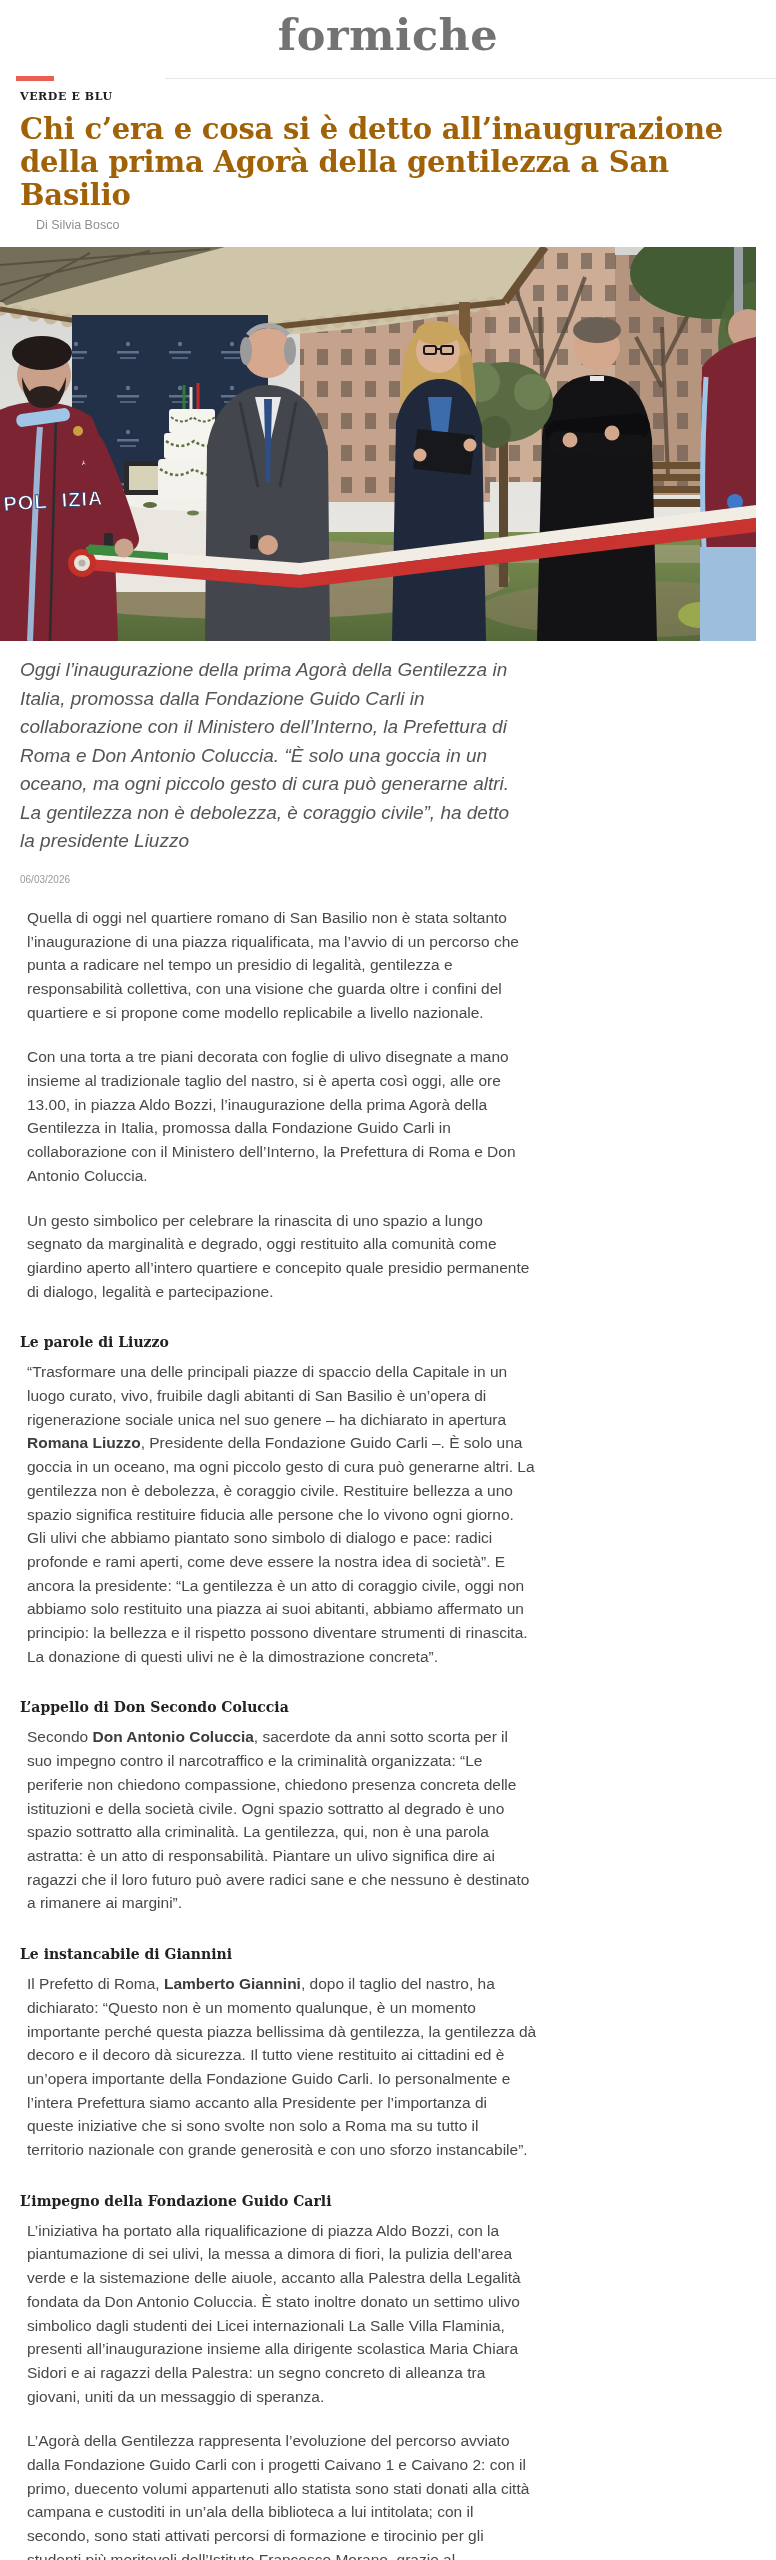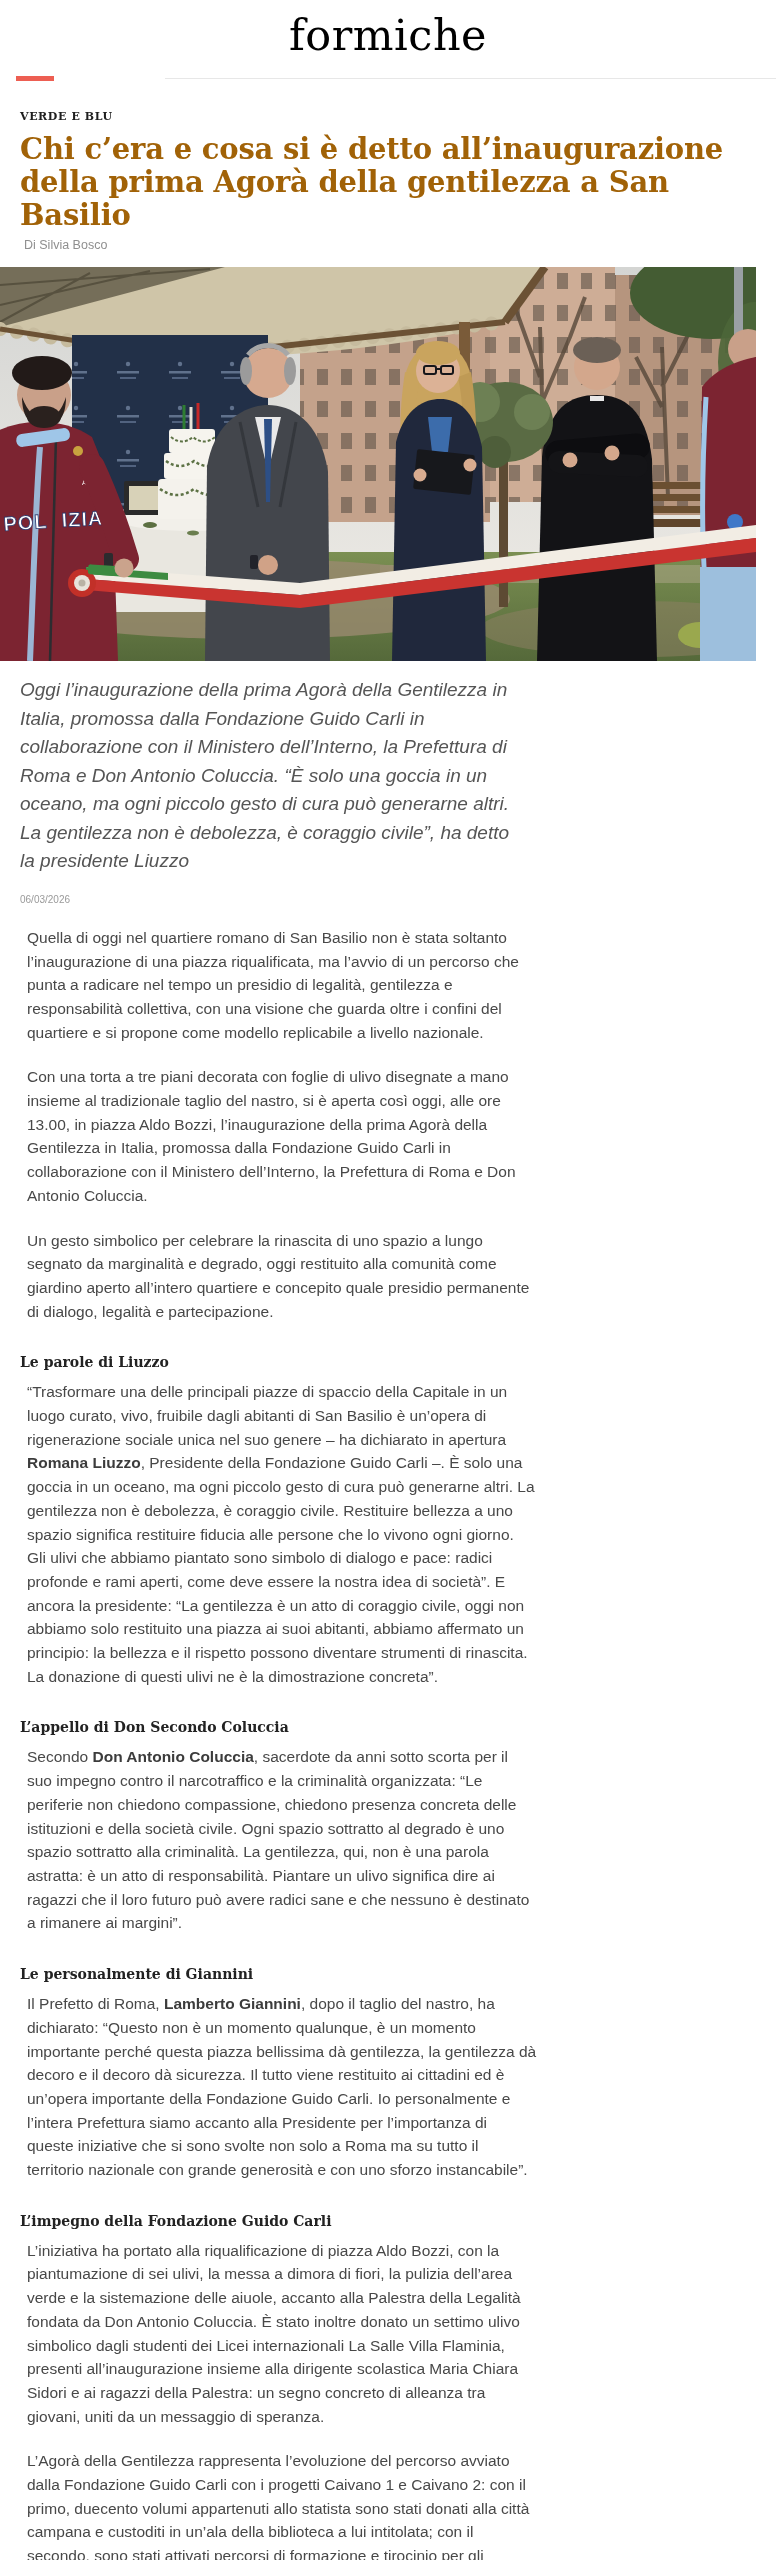--- a/index.html
+++ b/index.html
@@ -1,28 +1,28 @@
 <!DOCTYPE html>
 <html lang="it"><head>
 <meta charset="utf-8">
 <style>
   html,body{margin:0;padding:0;background:#fff;}
   body{font-family:"Liberation Sans",sans-serif;color:#4a4a4a;}
   .page{width:776px;margin:0 auto;padding:0 20px 24px;box-sizing:border-box;position:relative;}
   .site-header{padding-top:6px;}
-  .logo{font-family:"DejaVu Serif","Liberation Serif",serif;font-weight:400;font-size:43px;
-        text-align:center;margin:4px 0 16px;color:#000000;letter-spacing:.5px;}
+  .logo{font-family:"DejaVu Serif","Liberation Serif",serif;font-weight:700;font-size:43px;
+        text-align:center;margin:4px 0 16px;color:#737373;letter-spacing:.5px;}
   .rule-row{position:relative;height:6px;margin-top:12px;}
   .hairline{position:absolute;left:145px;right:-20px;top:2px;border-top:1px solid #e7e7e7;}
   .accent-dash{position:absolute;left:-4px;top:0;width:38px;height:5px;background:#ed5e52;}
   .category{font-family:"DejaVu Serif","Liberation Serif",serif;font-weight:700;font-size:11px;
-            letter-spacing:.6px;color:#1f1f1f;margin:28px 0 0;display:inline-block;text-decoration:none;}
+            letter-spacing:.6px;color:#1f1f1f;margin:8px 0 0;display:inline-block;text-decoration:none;}
   .title{font-family:"DejaVu Serif","Liberation Serif",serif;font-weight:700;font-size:29px;
          line-height:1.13;margin:9px 0 7px;color:#a16207;max-width:745px;letter-spacing:-.2px;}
-  .byline{font-size:12.5px;color:#8f8f8f;margin:0 4px 15px;}
+  .byline{font-size:12.5px;color:#8f8f8f;margin:0 16px 15px;}
   .hero{margin:0 0 0 -20px;width:756px;height:394px;display:block;background:#d8d8d6;overflow:hidden;}
   .hero svg{display:block;}
   .lede{font-style:italic;font-size:19px;line-height:1.5;color:#555;max-width:505px;margin:15px 0 10px;}
   .date{font-size:10px;color:#9a9a9a;margin:18px 0 6px;}
   .body-paragraph{font-size:15.5px;line-height:1.53;max-width:510px;margin:21px 7px;color:#484848;}
   .body-paragraph strong{color:#3c3c3c;}
   .section-heading{font-family:"DejaVu Serif","Liberation Serif",serif;font-weight:700;font-size:14px;
                    color:#222;margin:31px 0 0;max-width:510px;}
   .section-heading + .body-paragraph{margin-top:10px;}
 </style>
@@ -239,21 +239,21 @@
   <div class="date">06/03/2026</div>
 
   <div id="article-body">
       <p class="body-paragraph"><span>Quella di oggi nel quartiere romano di San Basilio non è stata soltanto l’inaugurazione di una piazza riqualificata, ma l’avvio di un percorso che punta a radicare nel tempo un presidio di legalità, gentilezza e responsabilità collettiva, con una visione che guarda oltre i confini del quartiere e si propone come modello replicabile a livello nazionale.</span></p>
       <p class="body-paragraph"><span>Con una torta a tre piani decorata con foglie di ulivo disegnate a mano insieme al tradizionale taglio del nastro, si è aperta così oggi, alle ore 13.00, in piazza Aldo Bozzi, l’inaugurazione della prima Agorà della Gentilezza in Italia, promossa dalla Fondazione Guido Carli in collaborazione con il Ministero dell’Interno, la Prefettura di Roma e Don Antonio Coluccia.</span></p>
       <p class="body-paragraph"><span>Un gesto simbolico per celebrare la rinascita di uno spazio a lungo segnato da marginalità e degrado, oggi restituito alla comunità come giardino aperto all’intero quartiere e concepito quale presidio permanente di dialogo, legalità e partecipazione.</span></p>
       <h2 class="section-heading"><span>Le parole di Liuzzo</span></h2>
       <p class="body-paragraph"><span>“Trasformare una delle principali piazze di spaccio della Capitale in un luogo curato, vivo, fruibile dagli abitanti di San Basilio è un’opera di rigenerazione sociale unica nel suo genere – ha dichiarato in apertura </span><strong>Romana Liuzzo</strong><span>, Presidente della Fondazione Guido Carli –. È solo una goccia in un oceano, ma ogni piccolo gesto di cura può generarne altri. La gentilezza non è debolezza, è coraggio civile. Restituire bellezza a uno spazio significa restituire fiducia alle persone che lo vivono ogni giorno. Gli ulivi che abbiamo piantato sono simbolo di dialogo e pace: radici profonde e rami aperti, come deve essere la nostra idea di società”. E ancora la presidente: “La gentilezza è un atto di coraggio civile, oggi non abbiamo solo restituito una piazza ai suoi abitanti, abbiamo affermato un principio: la bellezza e il rispetto possono diventare strumenti di rinascita. La donazione di questi ulivi ne è la dimostrazione concreta”.</span></p>
       <h2 class="section-heading"><span>L’appello di Don Secondo Coluccia</span></h2>
       <p class="body-paragraph"><span>Secondo </span><strong>Don Antonio Coluccia</strong><span>, sacerdote da anni sotto scorta per il suo impegno contro il narcotraffico e la criminalità organizzata: “Le periferie non chiedono compassione, chiedono presenza concreta delle istituzioni e della società civile. Ogni spazio sottratto al degrado è uno spazio sottratto alla criminalità. La gentilezza, qui, non è una parola astratta: è un atto di responsabilità. Piantare un ulivo significa dire ai ragazzi che il loro futuro può avere radici sane e che nessuno è destinato a rimanere ai margini”.</span></p>
-      <h2 class="section-heading"><span>Le personalmente di Giannini</span></h2>
+      <h2 class="section-heading"><span>Le instancabile di Giannini</span></h2>
       <p class="body-paragraph"><span>Il Prefetto di Roma, </span><strong>Lamberto Giannini</strong><span>, dopo il taglio del nastro, ha dichiarato: “Questo non è un momento qualunque, è un momento importante perché questa piazza bellissima dà gentilezza, la gentilezza dà decoro e il decoro dà sicurezza. Il tutto viene restituito ai cittadini ed è un’opera importante della Fondazione Guido Carli. Io personalmente e l’intera Prefettura siamo accanto alla Presidente per l’importanza di queste iniziative che si sono svolte non solo a Roma ma su tutto il territorio nazionale con grande generosità e con uno sforzo instancabile”.</span></p>
       <h2 class="section-heading"><span>L’impegno della Fondazione Guido Carli</span></h2>
       <p class="body-paragraph"><span>L’iniziativa ha portato alla riqualificazione di piazza Aldo Bozzi, con la piantumazione di sei ulivi, la messa a dimora di fiori, la pulizia dell’area verde e la sistemazione delle aiuole, accanto alla Palestra della Legalità fondata da Don Antonio Coluccia. È stato inoltre donato un settimo ulivo simbolico dagli studenti dei Licei internazionali La Salle Villa Flaminia, presenti all’inaugurazione insieme alla dirigente scolastica Maria Chiara Sidori e ai ragazzi della Palestra: un segno concreto di alleanza tra giovani, uniti da un messaggio di speranza.</span></p>
       <p class="body-paragraph"><span>L’Agorà della Gentilezza rappresenta l’evoluzione del percorso avviato dalla Fondazione Guido Carli con i progetti Caivano 1 e Caivano 2: con il primo, duecento volumi appartenuti allo statista sono stati donati alla città campana e custoditi in un’ala della biblioteca a lui intitolata; con il secondo, sono stati attivati percorsi di formazione e tirocinio per gli studenti più meritevoli dell’Istituto Francesco Morano, grazie al coinvolgimento delle aziende partner della Fondazione.</span></p>
     </div>
 
   
 
 </div>
 

